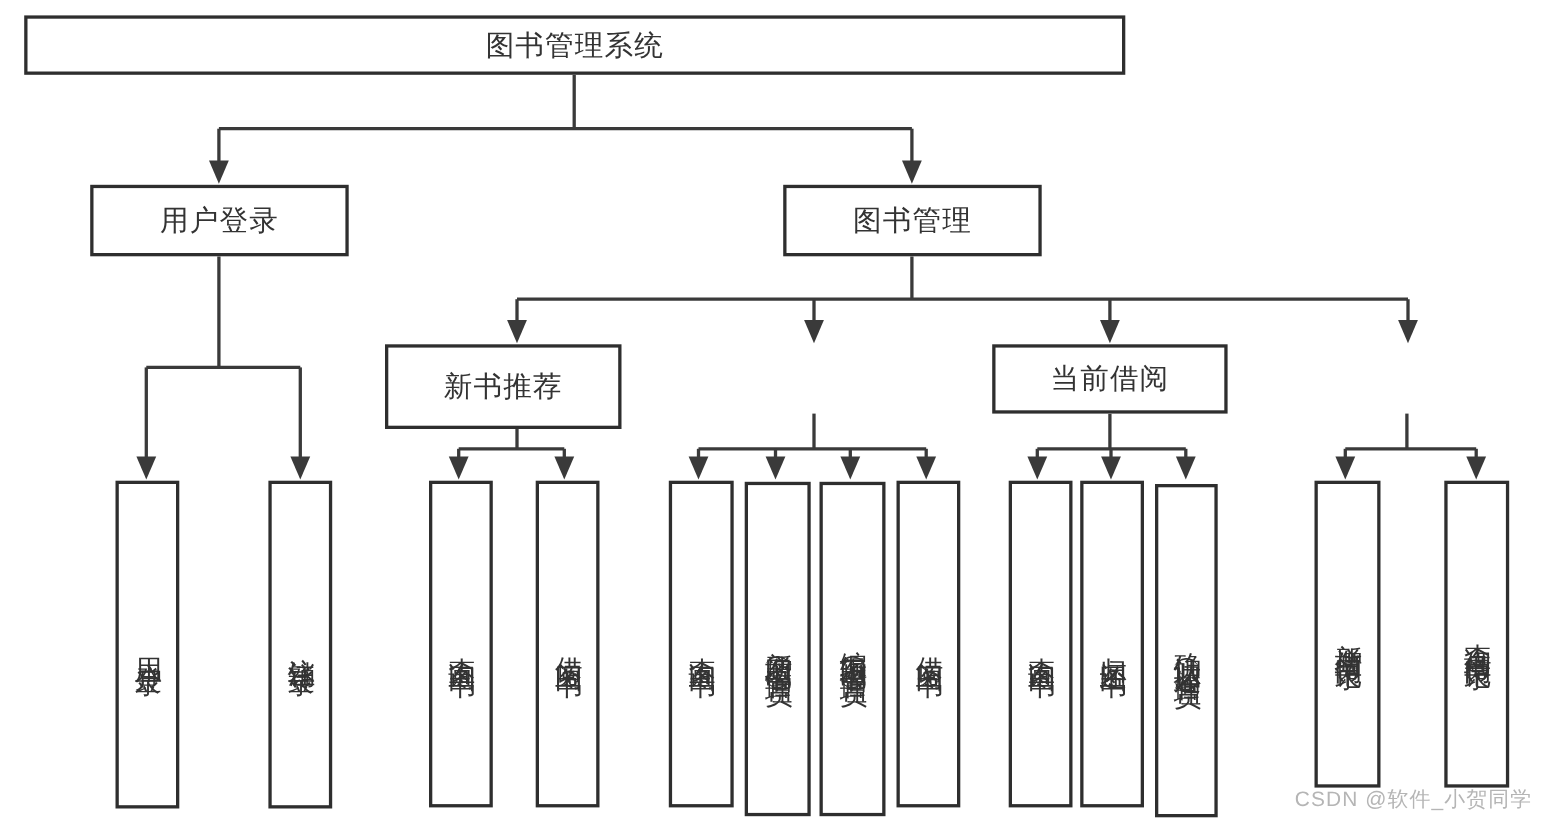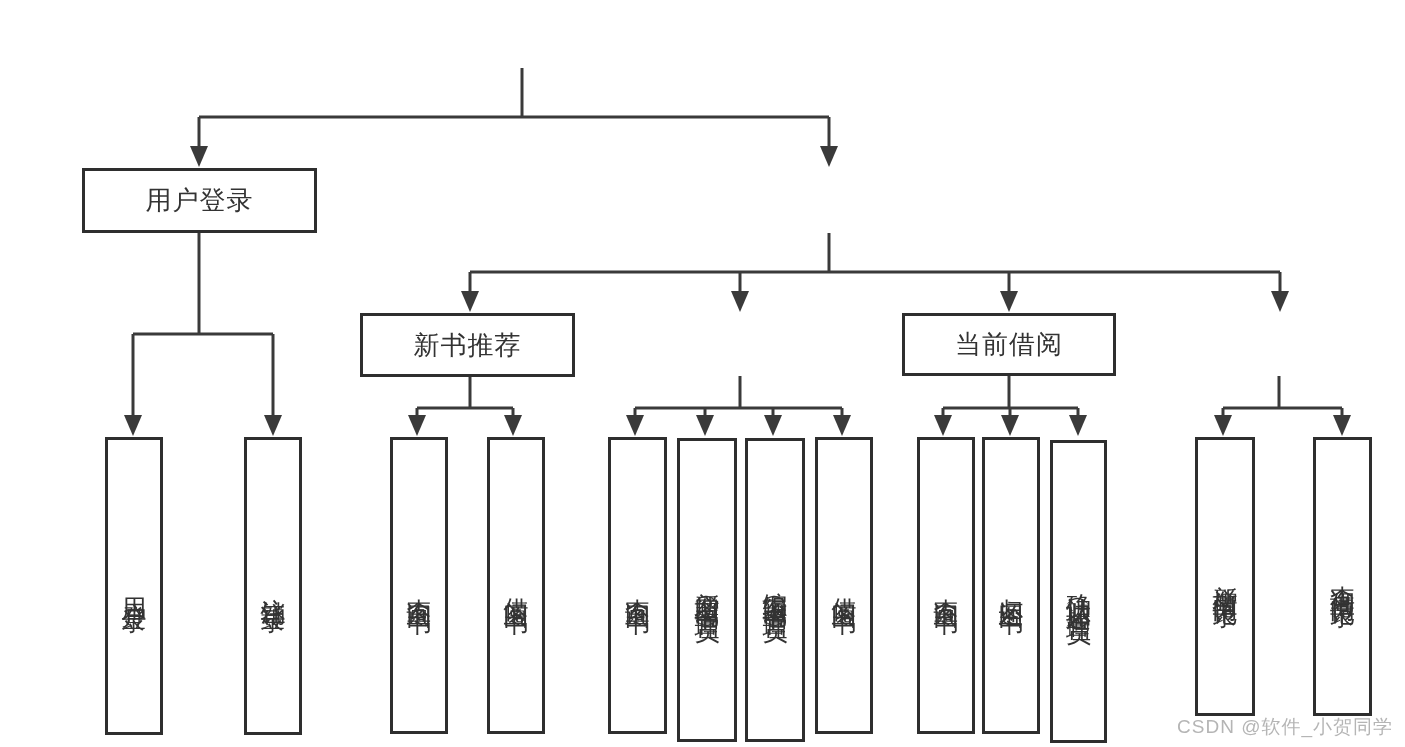--- a/index.html
+++ b/index.html
@@ -129,24 +129,26 @@
     <polygon points="696,415 714,415 705,436"></polygon>
     <polygon points="764,415 782,415 773,436"></polygon>
     <polygon points="833,415 851,415 842,436"></polygon>
     <polygon points="934,415 952,415 943,436"></polygon>
     <polygon points="1001,415 1019,415 1010,436"></polygon>
     <polygon points="1069,415 1087,415 1078,436"></polygon>
     <polygon points="1214,415 1232,415 1223,436"></polygon>
     <polygon points="1333,415 1351,415 1342,436"></polygon>
   </svg>
 
+  <div class="node" style="left:22px;top:14px;width:1001px;height:54px">图书管理系统</div>
 
   <div class="node" style="left:82px;top:168px;width:235px;height:65px">用户登录</div>
+  <div class="node" style="left:712px;top:168px;width:235px;height:65px">图书管理</div>
 
-  <div class="node" style="left:360px;top:313px;width:215px;height:64px">新书推荐</div>
+  <div class="node" style="left:350px;top:313px;width:215px;height:77px">新书推荐</div>
   <div class="node" style="left:902px;top:313px;width:214px;height:63px">当前借阅</div>
 
   <div class="node v" style="left:105px;top:437px;width:58px;height:298px">用户登录</div>
   <div class="node v" style="left:244px;top:437px;width:58px;height:298px">注销登录</div>
 
   <div class="node v" style="left:390px;top:437px;width:58px;height:297px">查询图书</div>
   <div class="node v" style="left:487px;top:437px;width:58px;height:297px">借阅图书</div>
 
   <div class="node v" style="left:608px;top:437px;width:59px;height:297px">查询图书</div>
   <div class="node v" style="left:677px;top:438px;width:60px;height:304px">新增图书（管理员）</div>

